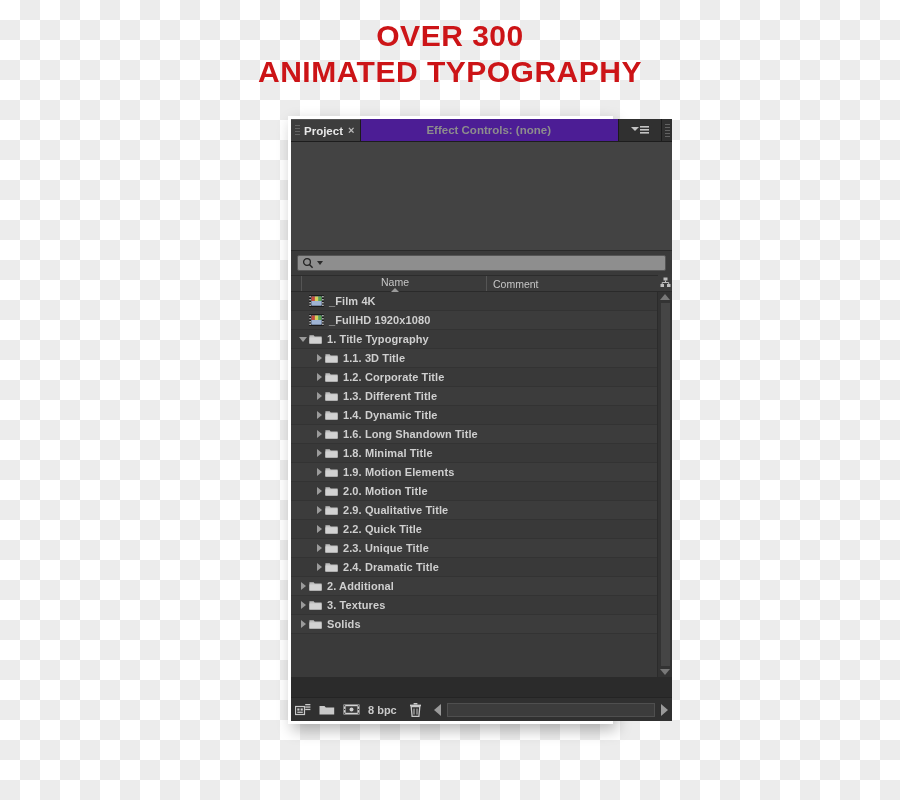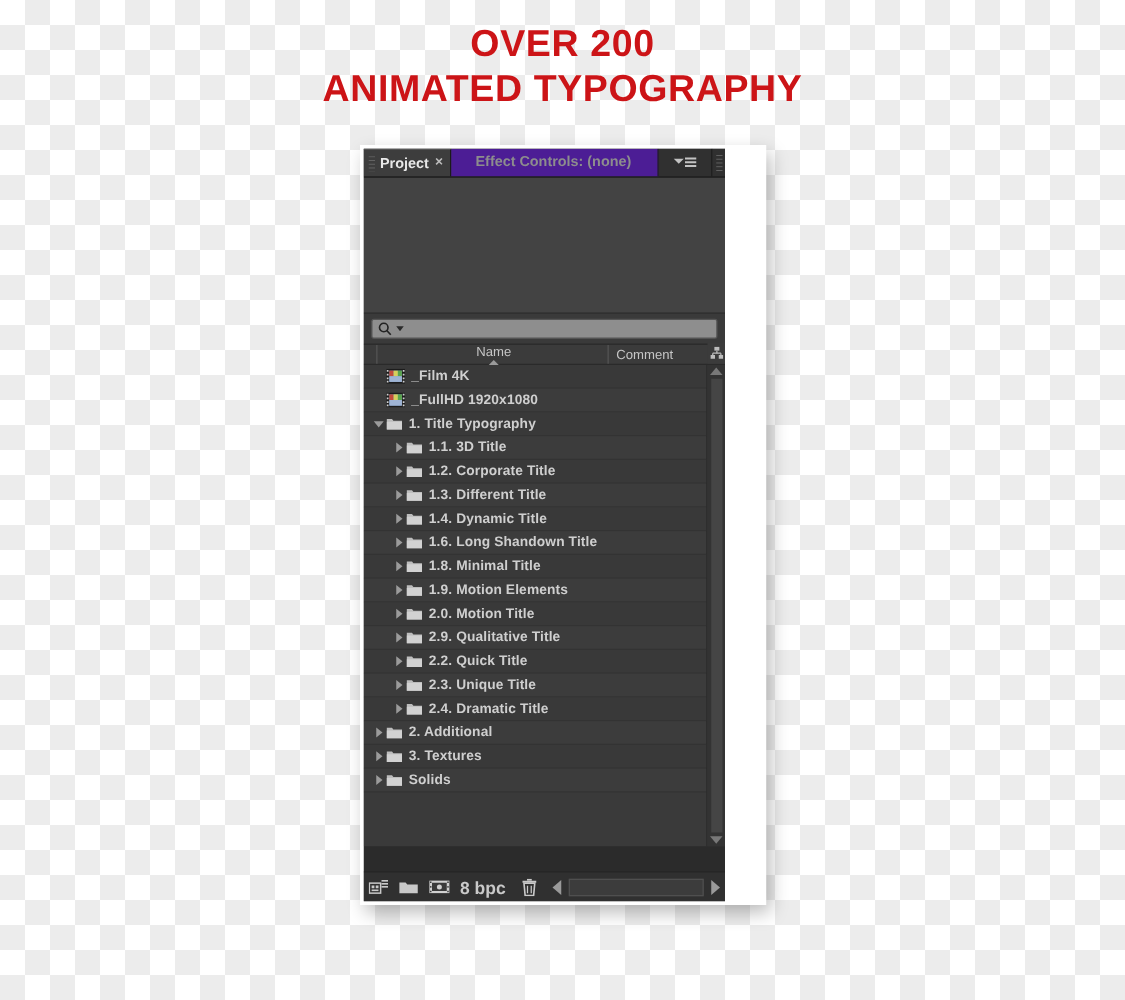--- a/index.html
+++ b/index.html
@@ -43,21 +43,21 @@
     top: 116px;
     width: 325px;
     height: 608px;
     background: #ffffff;
     box-shadow: 4px 6px 14px rgba(0,0,0,0.28);
   }
   .panel {
     position: absolute;
     left: 291px;
     top: 119px;
-    width: 289px;
+    width: 381px;
     height: 602px;
     background: #2b2b2b;
     color: #d4d4d4;
     font-size: 11px;
     box-sizing: border-box;
     overflow: hidden;
   }
 
   
   .tabbar {
@@ -303,21 +303,21 @@
     box-sizing: border-box;
   }
   .fbtn {
     display: flex;
     align-items: center;
     justify-content: center;
     margin-right: 8px;
     flex: none;
   }
   .bpc {
-    font-size: 14px;
+    font-size: 11px;
     color: #c9c9c9;
     margin-right: 12px;
     font-weight: bold;
     flex: none;
   }
   .hscroll {
     flex: 1;
     height: 15px;
     display: flex;
     align-items: center;
@@ -343,21 +343,21 @@
     background: #3c3c3c;
     border: 1px solid #4f4f4f;
     margin: 0 6px;
     box-sizing: border-box;
   }
 </style>
 </head>
 <body>
 
 <div class="headline">
-  <span class="line1">OVER 200</span>
+  <span class="line1">OVER 300</span>
   <span class="line2">ANIMATED TYPOGRAPHY</span>
 </div>
 
 <div class="panel-shadow"></div>
 
 <div class="panel">
 
   <div class="tabbar">
     <div class="tab active">
       <span class="gripper"></span>

